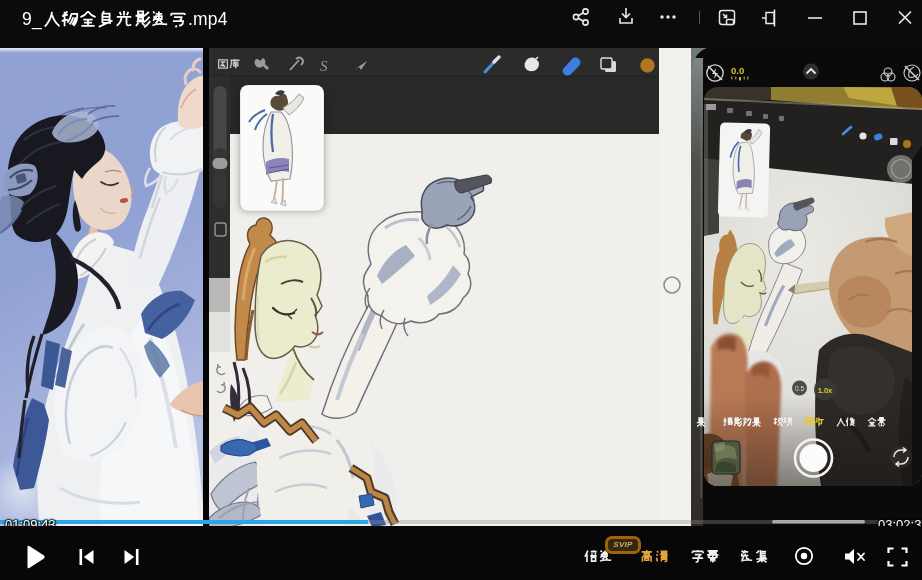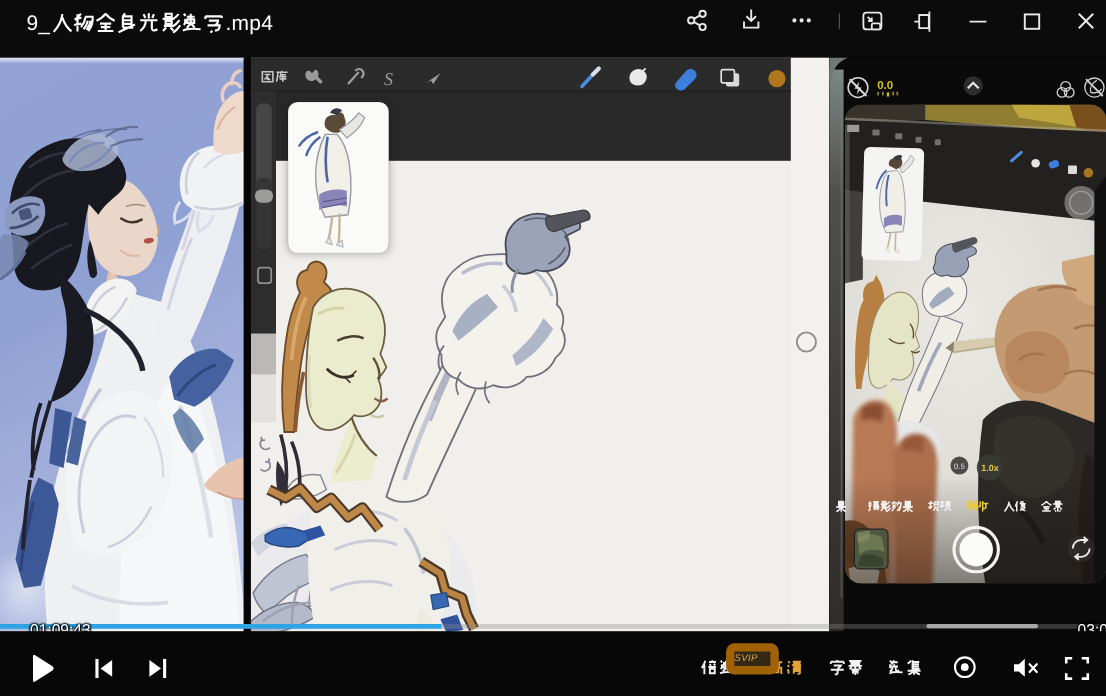--- a/index.html
+++ b/index.html
@@ -13,21 +13,21 @@
   #title svg{display:block;}
   .tbicon{position:absolute;top:0;width:18px;height:36px;color:#e8e8e8;}
   
   #photo{left:0;top:48px;}
   #divider{left:203px;top:48px;width:6px;height:479px;background:#050505;}
   #mid{left:209px;top:48px;}
   #phone{left:691px;top:48px;}
   
   #ptrack{left:368px;top:520px;width:554px;height:4px;background:rgba(140,140,140,0.35);}
   #pfill{left:0;top:520px;width:368px;height:4px;background:#2ea4e4;}
-  .ptime{color:#fff;font-size:13px;text-shadow:1px 1px 1px rgba(0,0,0,0.85),-1px 1px 1px rgba(0,0,0,0.7),1px -1px 1px rgba(0,0,0,0.7),-1px -1px 1px rgba(0,0,0,0.6),0 0 3px rgba(0,0,0,0.8);margin-left:20px;}
+  .ptime{color:#fff;font-size:13px;text-shadow:1px 1px 1px rgba(0,0,0,0.85),-1px 1px 1px rgba(0,0,0,0.7),1px -1px 1px rgba(0,0,0,0.7),-1px -1px 1px rgba(0,0,0,0.6),0 0 3px rgba(0,0,0,0.8);}
   #t1{left:5px;top:517px;}
   #t2{left:878px;top:517px;}
   
   #controls{left:0;top:526px;width:922px;height:54px;background:#070707;}
   .cicon{position:absolute;color:#fff;}
 </style>
 </head>
 <body>
 <div id="app">
 
@@ -588,21 +588,21 @@
       <g color="#e2a33a">
         <use href="#g-gao" x="56" y="0.5" width="13.5" height="13.5"></use>
         <use href="#g-qing" x="71" y="0.5" width="13.5" height="13.5"></use>
       </g>
       <use href="#g-zi" x="107" y="0.5" width="13.5" height="13.5"></use>
       <use href="#g-mu" x="122" y="0.5" width="13.5" height="13.5"></use>
       <use href="#g-xuan" x="156" y="0.5" width="13.5" height="13.5"></use>
       <use href="#g-ji" x="171" y="0.5" width="13.5" height="13.5"></use>
     </g>
   </svg>
-  <div class="abs" style="left:605px;top:536px;width:30px;height:12px;background:#332815;border:7px solid #a16207;border-radius:7px;color:#d4a855;font-size:8px;font-weight:normal;font-style:italic;text-align:left;line-height:12px;letter-spacing:0.3px">SVIP</div>
+  <div class="abs" style="left:605px;top:536px;width:30px;height:12px;background:#332815;border:3px solid #a16207;border-radius:7px;color:#d4a855;font-size:8px;font-weight:bold;font-style:italic;text-align:center;line-height:12px;letter-spacing:0.3px">SVIP</div>
   <svg class="abs" style="left:794px;top:546px" width="20" height="20" viewBox="0 0 20 20">
     <circle cx="10" cy="10" r="8.2" fill="none" stroke="#fff" stroke-width="1.8"></circle>
     <circle cx="10" cy="10" r="3.2" fill="#fff"></circle>
   </svg>
   <svg class="abs" style="left:843px;top:547px" width="24" height="19" viewBox="0 0 24 19">
     <path d="M 2 6.5 L 6 6.5 L 11 2 L 11 17 L 6 12.5 L 2 12.5 Z" fill="#fff"></path>
     <path d="M 15 6.5 L 21 13 M 21 6.5 L 15 13" stroke="#fff" stroke-width="1.8" stroke-linecap="round"></path>
   </svg>
   <svg class="abs" style="left:887px;top:547px" width="21" height="20" viewBox="0 0 21 20">
     <path d="M 1.5 6 L 1.5 1.5 L 6.5 1.5 M 14.5 1.5 L 19.5 1.5 L 19.5 6 M 19.5 14 L 19.5 18.5 L 14.5 18.5 M 6.5 18.5 L 1.5 18.5 L 1.5 14" fill="none" stroke="#fff" stroke-width="2.2"></path>

